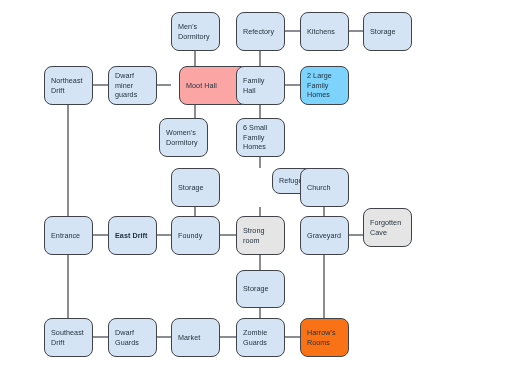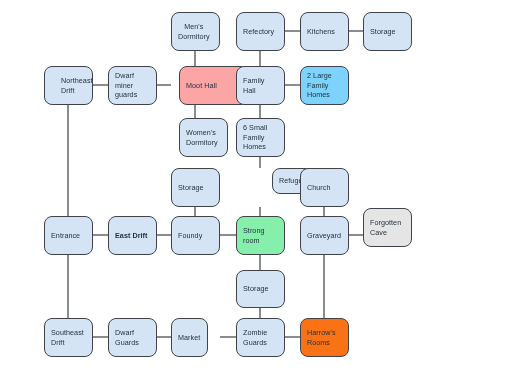--- a/index.html
+++ b/index.html
@@ -80,54 +80,54 @@
       <line x1="260" y1="308" x2="260" y2="318" stroke="#4a4e54" stroke-width="1.3"></line>
       <line x1="68" y1="255" x2="68" y2="318" stroke="#4a4e54" stroke-width="1.3"></line>
       <line x1="324" y1="255" x2="324" y2="318" stroke="#4a4e54" stroke-width="1.3"></line>
       <line x1="93" y1="337" x2="108" y2="337" stroke="#4a4e54" stroke-width="1.3"></line>
       <line x1="157" y1="337" x2="171" y2="337" stroke="#4a4e54" stroke-width="1.3"></line>
       <line x1="220" y1="337" x2="236" y2="337" stroke="#4a4e54" stroke-width="1.3"></line>
       <line x1="285" y1="337" x2="300" y2="337" stroke="#4a4e54" stroke-width="1.3"></line>
     </svg>
   <div id="node-layer">
       <div class="node" style="left: 171px; top: 12px; width: 49px; height: 39px; background: rgb(212, 228, 244); border-color: rgb(64, 68, 74);">
-        <span class="node-label" style="color: rgb(36, 50, 63); text-align: center;">Men's
+        <span class="node-label" style="color: rgb(36, 50, 63);">Men's
 Dormitory</span>
       </div>
       <div class="node center" style="left: 236px; top: 12px; width: 49px; height: 39px; background: rgb(212, 228, 244); border-color: rgb(64, 68, 74);">
         <span class="node-label" style="color: rgb(36, 50, 63);">Refectory</span>
       </div>
       <div class="node center" style="left: 300px; top: 12px; width: 49px; height: 39px; background: rgb(212, 228, 244); border-color: rgb(64, 68, 74);">
         <span class="node-label" style="color: rgb(36, 50, 63);">Kitchens</span>
       </div>
       <div class="node center" style="left: 363px; top: 12px; width: 49px; height: 39px; background: rgb(212, 228, 244); border-color: rgb(64, 68, 74);">
         <span class="node-label" style="color: rgb(36, 50, 63);">Storage</span>
       </div>
       <div class="node" style="left: 44px; top: 66px; width: 49px; height: 39px; background: rgb(212, 228, 244); border-color: rgb(64, 68, 74);">
-        <span class="node-label" style="color: rgb(36, 50, 63); margin-left: 10px;">Northeast
+        <span class="node-label" style="color: rgb(36, 50, 63);">Northeast
 Drift</span>
       </div>
       <div class="node" style="left: 108px; top: 66px; width: 49px; height: 39px; background: rgb(212, 228, 244); border-color: rgb(64, 68, 74);">
         <span class="node-label" style="color: rgb(36, 50, 63);">Dwarf
 miner
 guards</span>
       </div>
       <div class="node center" style="left: 179px; top: 66px; width: 70px; height: 39px; background: #fca5a5; border-color: rgb(64, 68, 74);">
         <span class="node-label" style="color: rgb(36, 50, 63);">Moot Hall</span>
       </div>
       <div class="node" style="left: 236px; top: 66px; width: 49px; height: 39px; background: rgb(212, 228, 244); border-color: rgb(64, 68, 74);">
         <span class="node-label" style="color: rgb(36, 50, 63);">Family
 Hall</span>
       </div>
       <div class="node" style="left: 300px; top: 66px; width: 49px; height: 39px; background: #7dd3fc; border-color: rgb(64, 68, 74);">
         <span class="node-label" style="color: rgb(36, 50, 63);">2 Large
 Family
 Homes</span>
       </div>
-      <div class="node" style="left: 179px; top: 118px; width: 49px; height: 39px; background: rgb(212, 228, 244); border-color: rgb(64, 68, 74);">
+      <div class="node" style="left: 159px; top: 118px; width: 49px; height: 39px; background: rgb(212, 228, 244); border-color: rgb(64, 68, 74);">
         <span class="node-label" style="color: rgb(36, 50, 63);">Women's
 Dormitory</span>
       </div>
       <div class="node" style="left: 236px; top: 118px; width: 49px; height: 39px; background: rgb(212, 228, 244); border-color: rgb(64, 68, 74);">
         <span class="node-label" style="color: rgb(36, 50, 63);">6 Small
 Family
 Homes</span>
       </div>
       <div class="node center" style="left: 171px; top: 168px; width: 49px; height: 39px; background: rgb(212, 228, 244); border-color: rgb(64, 68, 74);">
         <span class="node-label" style="color: rgb(36, 50, 63);">Storage</span>
@@ -140,21 +140,21 @@
       </div>
       <div class="node center" style="left: 44px; top: 216px; width: 49px; height: 39px; background: rgb(212, 228, 244); border-color: rgb(64, 68, 74);">
         <span class="node-label" style="color: rgb(36, 50, 63);">Entrance</span>
       </div>
       <div class="node center" style="left: 108px; top: 216px; width: 49px; height: 39px; background: rgb(212, 228, 244); border-color: rgb(64, 68, 74); font-weight: bold;">
         <span class="node-label" style="color: rgb(36, 50, 63);">East Drift</span>
       </div>
       <div class="node center" style="left: 171px; top: 216px; width: 49px; height: 39px; background: rgb(212, 228, 244); border-color: rgb(64, 68, 74);">
         <span class="node-label" style="color: rgb(36, 50, 63);">Foundy</span>
       </div>
-      <div class="node" style="left: 236px; top: 216px; width: 49px; height: 39px; background: #86efac; border-color: rgb(64, 68, 74);">
+      <div class="node" style="left: 236px; top: 216px; width: 49px; height: 39px; background: #e5e5e5; border-color: rgb(64, 68, 74);">
         <span class="node-label" style="color: rgb(36, 50, 63);">Strong
 room</span>
       </div>
       <div class="node center" style="left: 300px; top: 216px; width: 49px; height: 39px; background: rgb(212, 228, 244); border-color: rgb(64, 68, 74);">
         <span class="node-label" style="color: rgb(36, 50, 63);">Graveyard</span>
       </div>
       <div class="node" style="left: 363px; top: 208px; width: 49px; height: 39px; background: #e5e5e5; border-color: rgb(64, 68, 74);">
         <span class="node-label" style="color: rgb(36, 50, 63);">Forgotten
 Cave</span>
       </div>
@@ -162,21 +162,21 @@
         <span class="node-label" style="color: rgb(36, 50, 63);">Storage</span>
       </div>
       <div class="node" style="left: 44px; top: 318px; width: 49px; height: 39px; background: rgb(212, 228, 244); border-color: rgb(64, 68, 74);">
         <span class="node-label" style="color: rgb(36, 50, 63);">Southeast
 Drift</span>
       </div>
       <div class="node" style="left: 108px; top: 318px; width: 49px; height: 39px; background: rgb(212, 228, 244); border-color: rgb(64, 68, 74);">
         <span class="node-label" style="color: rgb(36, 50, 63);">Dwarf
 Guards</span>
       </div>
-      <div class="node center" style="left: 171px; top: 318px; width: 37px; height: 39px; background: rgb(212, 228, 244); border-color: rgb(64, 68, 74);">
+      <div class="node center" style="left: 171px; top: 318px; width: 49px; height: 39px; background: rgb(212, 228, 244); border-color: rgb(64, 68, 74);">
         <span class="node-label" style="color: rgb(36, 50, 63);">Market</span>
       </div>
       <div class="node" style="left: 236px; top: 318px; width: 49px; height: 39px; background: rgb(212, 228, 244); border-color: rgb(64, 68, 74);">
         <span class="node-label" style="color: rgb(36, 50, 63);">Zombie
 Guards</span>
       </div>
       <div class="node" style="left: 300px; top: 318px; width: 49px; height: 39px; background: #f97316; border-color: rgb(64, 68, 74);">
         <span class="node-label" style="color: rgb(36, 50, 63);">Harrow's
 Rooms</span>
       </div>

